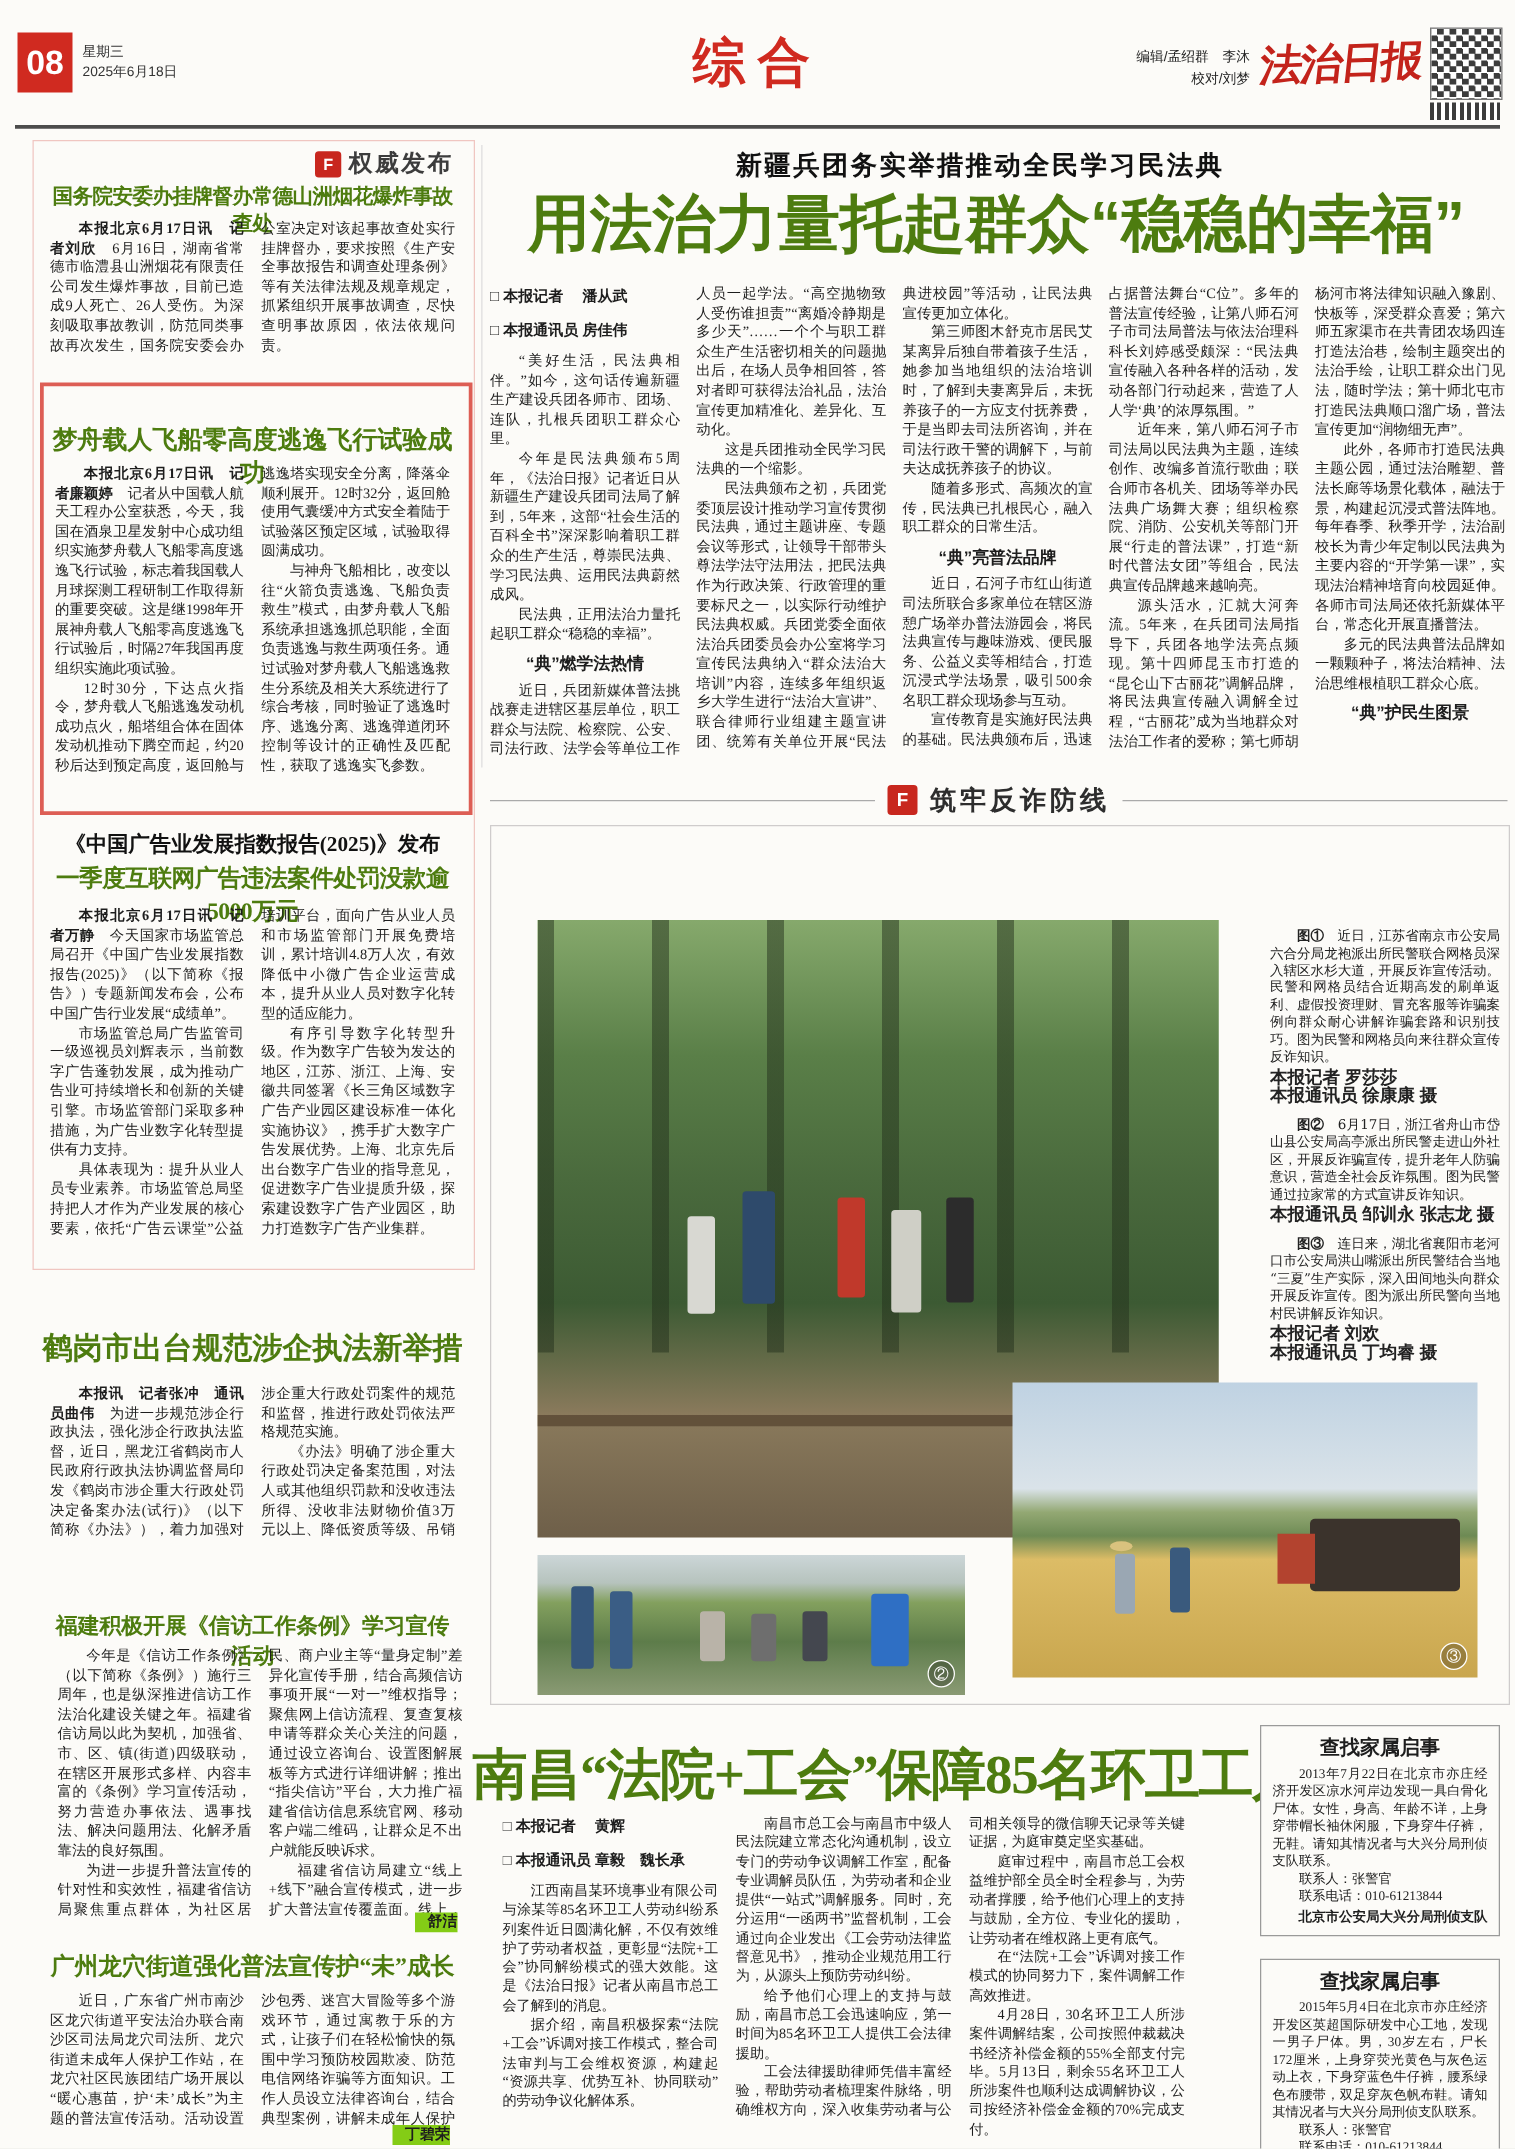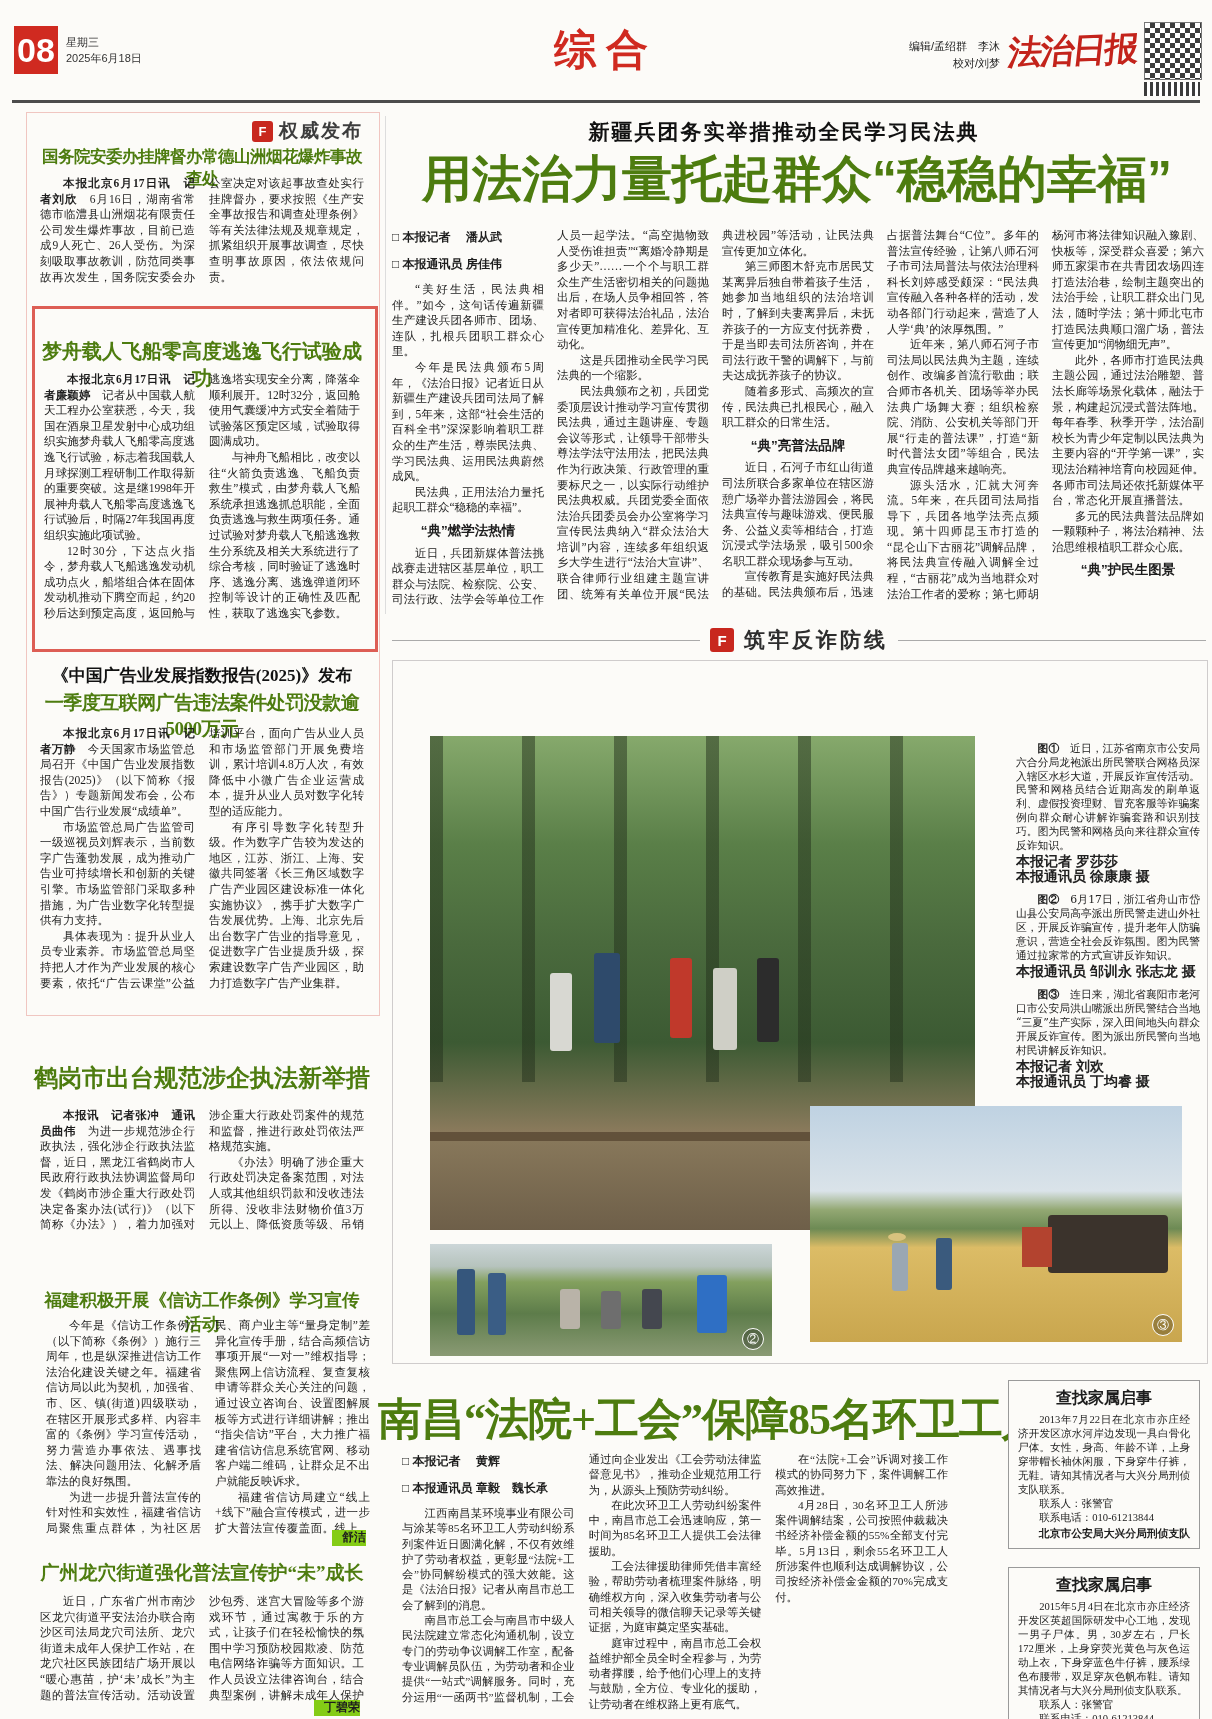--- a/index.html
+++ b/index.html
@@ -3,21 +3,21 @@
 <meta charset="utf-8">
 <style>
   html,body{margin:0;padding:0;background:#e8e6e2;}
   .page{position:relative;width:1212px;height:1719px;margin:0 auto;background:#fcfbf8;overflow:hidden;
         font-family:"Liberation Serif","DejaVu Serif",serif;color:#1d1d1d;}
   .abs{position:absolute;}
   .sans{font-family:"Liberation Sans","DejaVu Sans",sans-serif;}
 
   
   .pagenum-box{left:14px;top:26px;width:44px;height:48px;background:#d02a20;color:#fff;
-    display:flex;align-items:center;justify-content:center;font-size:34px;font-weight:bold;
+    display:flex;align-items:center;justify-content:center;font-size:27px;font-weight:bold;
     font-family:"Liberation Sans",sans-serif;}
   .date-block{left:66px;top:34px;font-size:11px;line-height:16px;color:#333;}
   .section-title{left:406px;top:22px;width:400px;text-align:center;color:#d02a20;
     font-size:42px;font-weight:900;letter-spacing:10px;font-family:"Liberation Sans",sans-serif;}
   .editor-block{left:800px;top:38px;width:200px;text-align:right;font-size:11px;line-height:17px;color:#222;
     font-family:"Liberation Sans",sans-serif;}
   .masthead-logo{left:1005px;top:28px;width:135px;text-align:center;color:#c3231b;font-size:34px;font-weight:900;
     transform:skewX(-8deg) rotate(-2deg);font-family:"Liberation Serif",serif;letter-spacing:-2px;}
   .qr{left:1144px;top:22px;width:56px;height:56px;border:1px solid #777;
     background:repeating-conic-gradient(#3c3c3c 0% 25%,#fff 0% 50%) 0 0/10px 10px;}
@@ -275,22 +275,23 @@
   <div class="abs bodytext" style="left:402px;top:1452px;width:546px;height:262px;font-size:11.3px;line-height:15.3px;">
     <div class="cols3" style="height:100%;">
       <div>
 
       <p class="byline"><span>□ 本报记者　 黄辉</span></p>
           <p class="byline"><span>□ 本报通讯员 章毅　魏长承</span></p>
         </div>
       <div>
 
       <p><span>江西南昌某环境事业有限公司与涂某等85名环卫工人劳动纠纷系列案件近日圆满化解，不仅有效维护了劳动者权益，更彰显“法院+工会”协同解纷模式的强大效能。这是《法治日报》记者从南昌市总工会了解到的消息。</span></p>
+          <p><span>据介绍，南昌积极探索“法院+工会”诉调对接工作模式，整合司法审判与工会维权资源，构建起“资源共享、优势互补、协同联动”的劳动争议化解体系。</span></p>
           <p><span>南昌市总工会与南昌市中级人民法院建立常态化沟通机制，设立专门的劳动争议调解工作室，配备专业调解员队伍，为劳动者和企业提供“一站式”调解服务。同时，充分运用“一函两书”监督机制，工会通过向企业发出《工会劳动法律监督意见书》，推动企业规范用工行为，从源头上预防劳动纠纷。</span></p>
-          <p><span>在此次环卫工人劳动纠纷案件中，南昌市总工会迅速响应，第一时间为85名环卫工人提供工会法律援助。</span></p>
+          <p><span>给予他们心理上的支持与鼓励，南昌市总工会迅速响应，第一时间为85名环卫工人提供工会法律援助。</span></p>
           <p><span>工会法律援助律师凭借丰富经验，帮助劳动者梳理案件脉络，明确维权方向，深入收集劳动者与公司相关领导的微信聊天记录等关键证据，为庭审奠定坚实基础。</span></p>
           <p><span>庭审过程中，南昌市总工会权益维护部全员全时全程参与，为劳动者撑腰，给予他们心理上的支持与鼓励，全方位、专业化的援助，让劳动者在维权路上更有底气。</span></p>
           <p><span>在“法院+工会”诉调对接工作模式的协同努力下，案件调解工作高效推进。</span></p>
           <p><span>4月28日，30名环卫工人所涉案件调解结案，公司按照仲裁裁决书经济补偿金额的55%全部支付完毕。5月13日，剩余55名环卫工人所涉案件也顺利达成调解协议，公司按经济补偿金金额的70%完成支付。</span></p>
         </div>
     </div>
   </div>
 
   <div class="abs" style="left:1008px;top:1380px;width:192px;">
 

